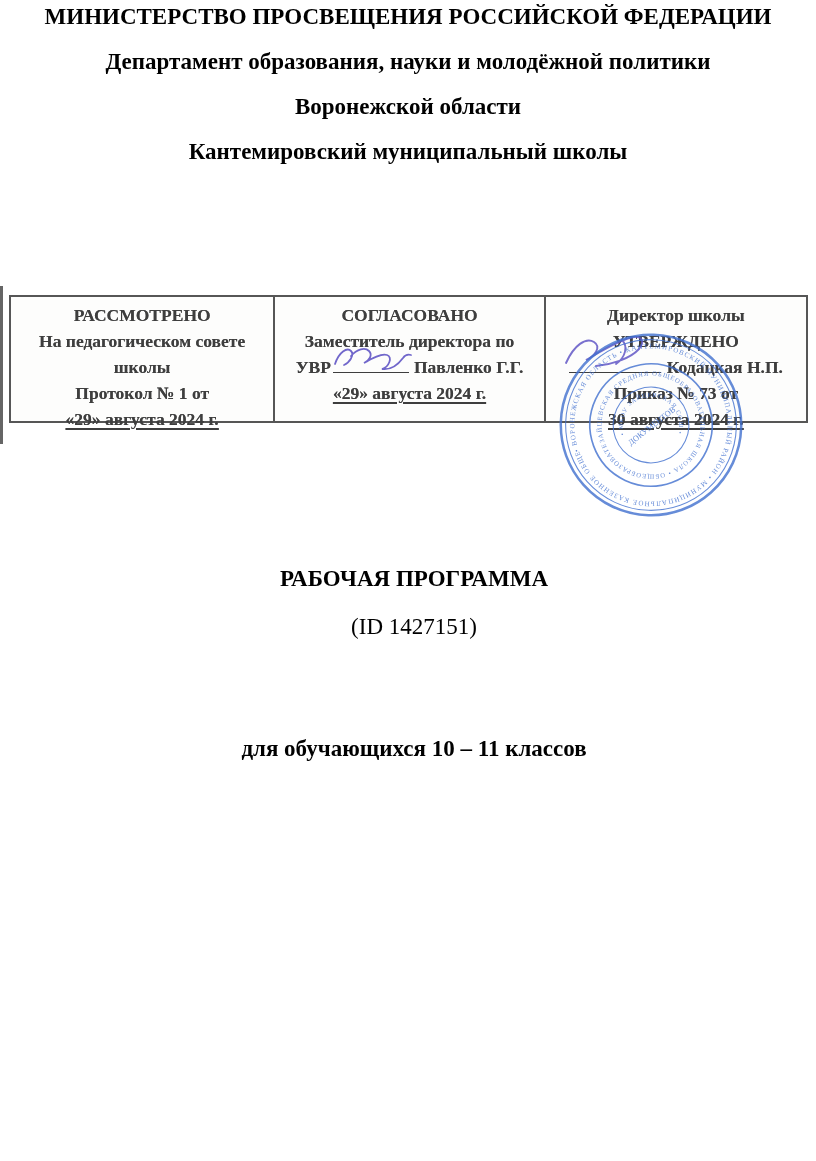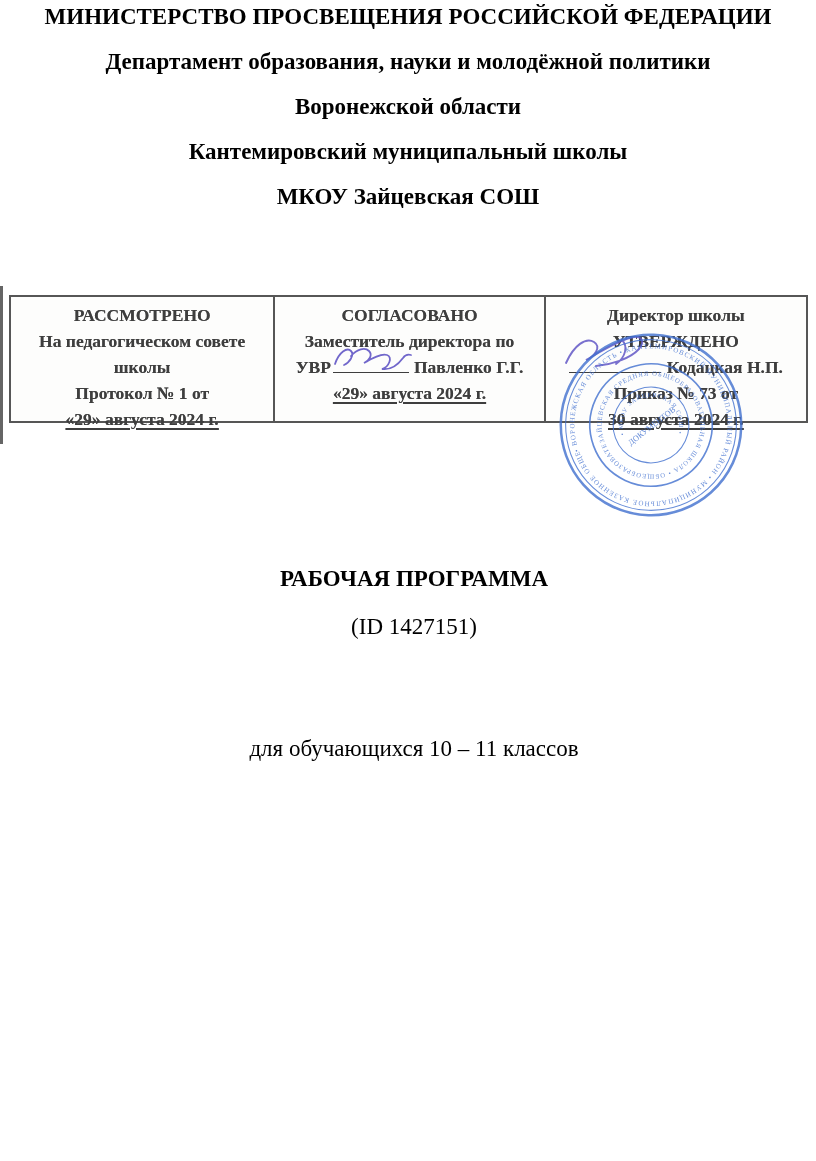--- a/index.html
+++ b/index.html
@@ -81,34 +81,33 @@
   .pline{
     position:absolute;left:12px;right:0;
     text-align:center;
     font-size:23px;
     white-space:nowrap;
   }
   .pline.bold{font-weight:bold;}
   .p-title{top:566px;}
   .p-id{top:614px;}
   .p-subject{top:694px;}
-  .p-audience{top:736px;}
+  .p-audience{top:736px;font-weight:bold;}
   .p-footer{top:1098px;}
 </style>
 </head>
 <body>
 
 <div class="page">
 
   <div class="header">
     <div class="hline">МИНИСТЕРСТВО ПРОСВЕЩЕНИЯ РОССИЙСКОЙ ФЕДЕРАЦИИ</div>
     <div class="hline">Департамент образования, науки и молодёжной политики</div>
     <div class="hline">Воронежской области</div>
     <div class="hline">Кантемировский муниципальный школы</div>
-    <div class="hline">МКОУ Зайцевская СОШ</div>
   </div>
 
   <div class="scan-edge"></div>
 
   <div class="approval-table">
 
     <div class="cell c1">
       <div>РАССМОТРЕНО</div>
       <div>На педагогическом совете</div>
       <div>школы</div>

